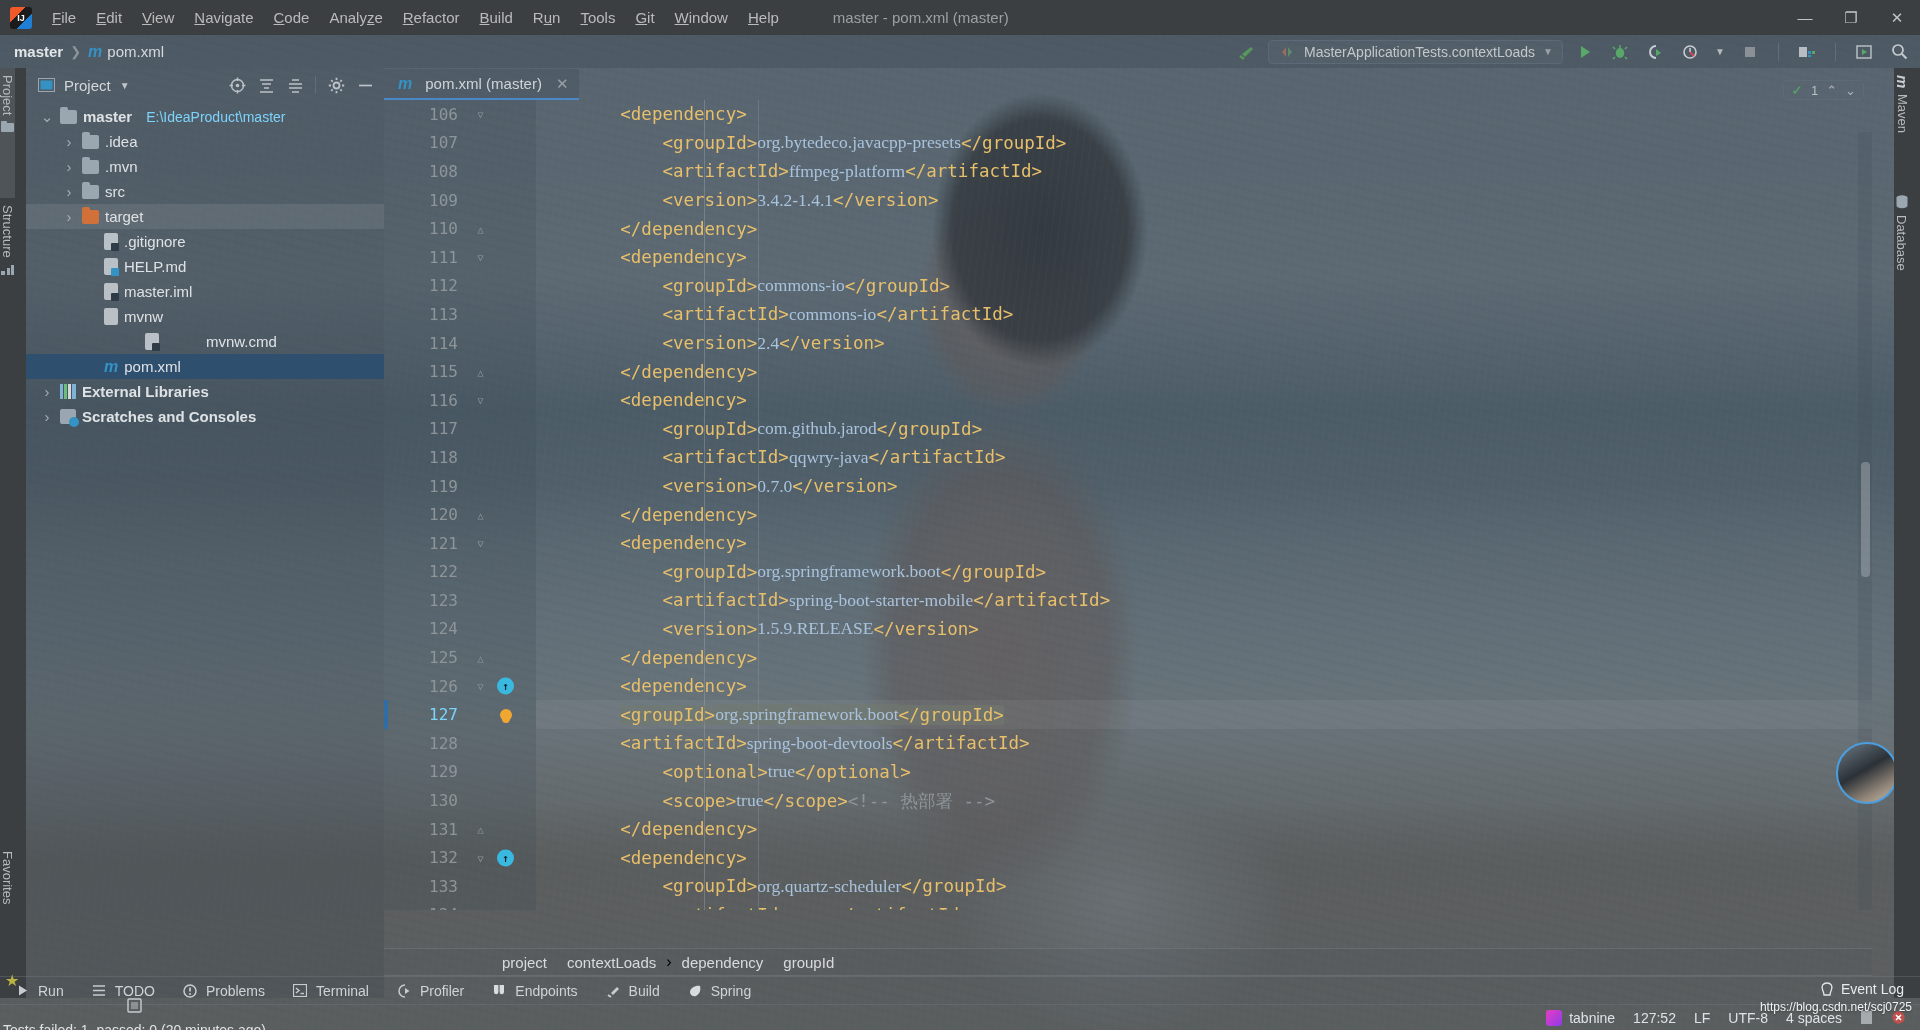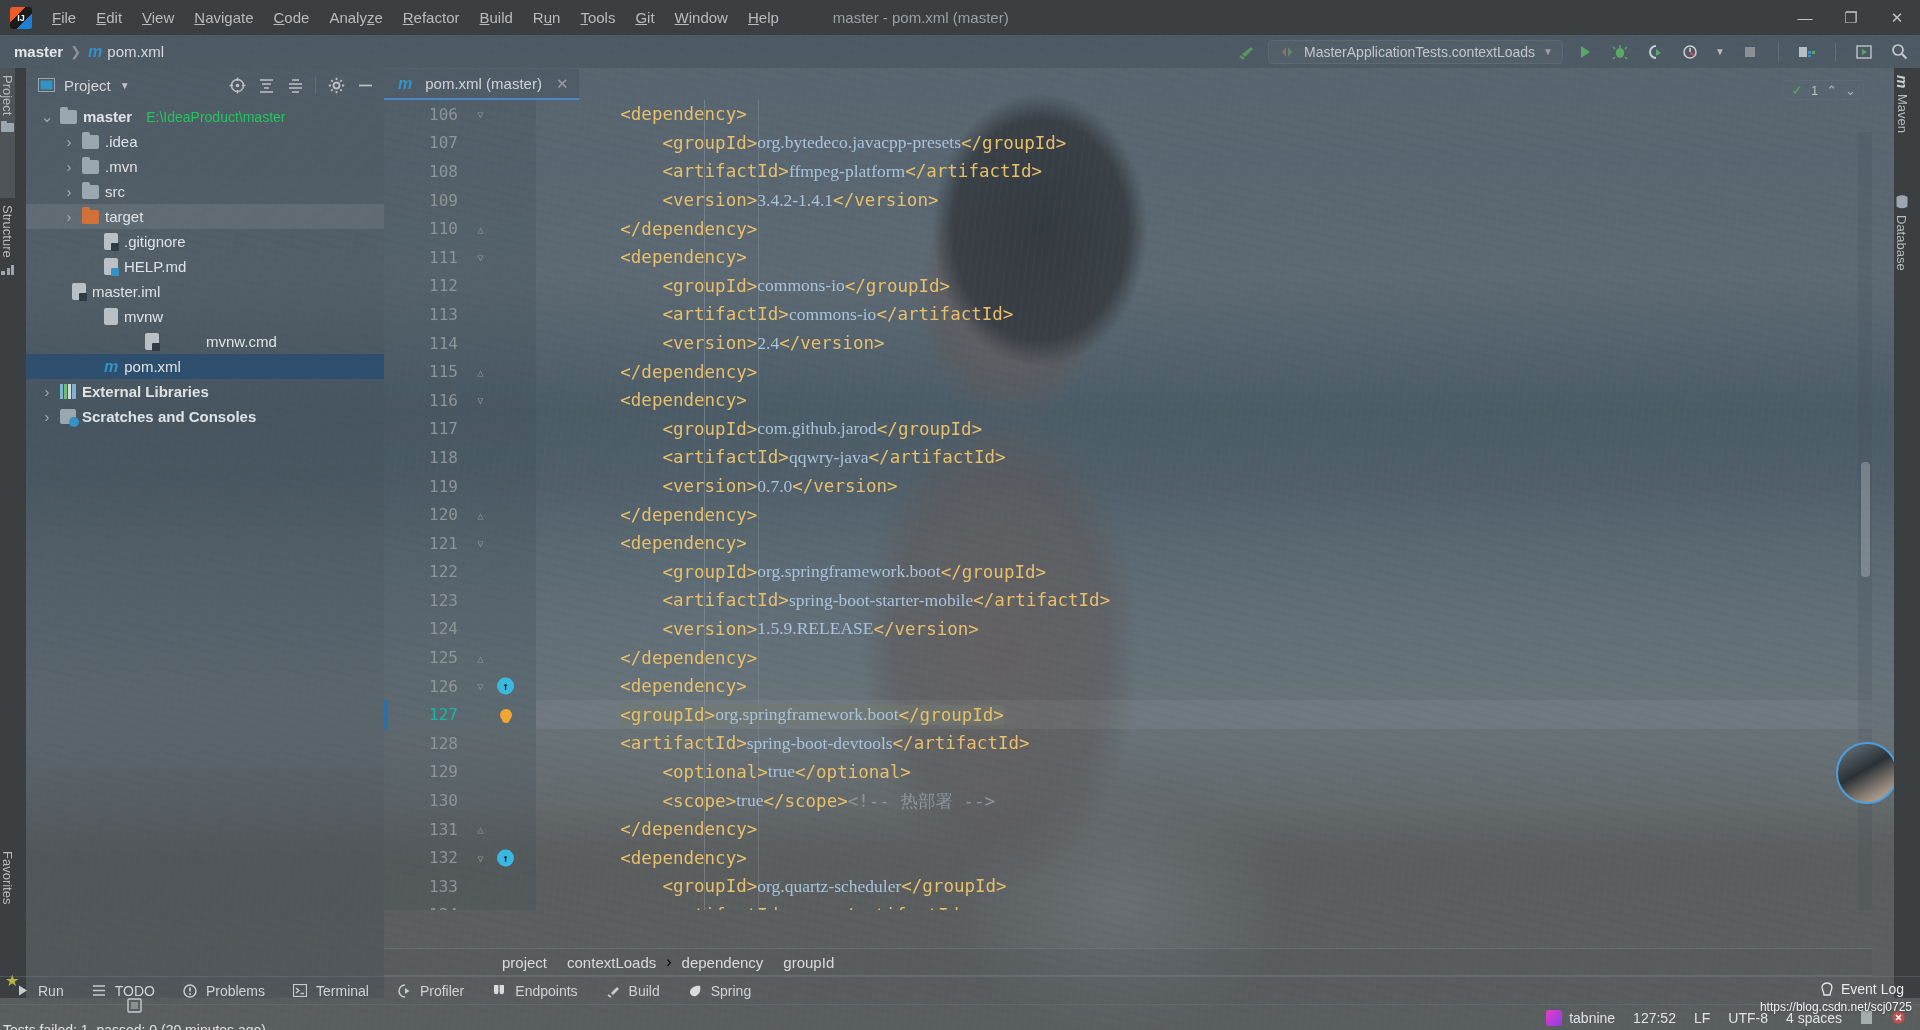--- a/index.html
+++ b/index.html
@@ -122,21 +122,21 @@
   .pp-head .title { display:flex; align-items:center; gap:9px; }
   .pp-tools { margin-left:auto; display:flex; align-items:center; gap:3px; }
   .tree { padding-top:2px; font-size:15px; color:#d2d6d9; }
   .row {
     height:25px; display:flex; align-items:center; gap:6px; padding-left:36px; white-space:nowrap;
   }
   .row.sel { background:#2f4f6f; }
   .row.hl { background: rgba(255,255,255,.09); }
   .row .arrow { width:14px; color:#a9aeb2; font-size:11px; flex:none; text-align:center; }
   .row .lbl { color:#dfe2e4; }
-  .row .path { color:#22c55e; font-size:14px; margin-left:8px; }
+  .row .path { color:#7dd3fc; font-size:14px; margin-left:8px; }
   .row.depth1 { padding-left:36px; }
   .row.depth2 { padding-left:58px; }
   .row.root { padding-left:14px; }
   .row.root .lbl { font-weight:bold; }
   .folder { width:17px; height:14px; flex:none; border-radius:2px 2px 2px 2px;
             background:#9aa7b0; position:relative; }
   .folder::before{ content:""; position:absolute; left:0; top:-3px; width:8px; height:4px; background:#9aa7b0; border-radius:2px 2px 0 0;}
   .folder.orange { background:#d2703a; }
   .folder.orange::before{ background:#d2703a; }
   .filedoc { width:14px; height:17px; flex:none; background:#b9c1c7; border-radius:2px; position:relative; }
@@ -171,21 +171,21 @@
   }
   .gutter {
     position:absolute; left:0; top:0; width:152px; height:810px;
     background: rgba(60,71,81,.22);
   }
   .gutter .gline {
     height:28.6px; position:relative; display:flex; align-items:center; justify-content:flex-end;
     padding-right:78px; color:#8e9599; font-size:16px;
     font-family:"DejaVu Sans Mono", monospace;
   }
-  .gutter .gline.cur { color:#14b8a6;text-align:center; }
+  .gutter .gline.cur { color:#7dd3fc;text-align:center; }
   .gutter .gline.cur::before{
     content:""; position:absolute; left:0; top:0; width:4px; height:100%; background:#2f6ea5;
   }
   .fold {
     position:absolute; right:50px; top:50%; transform:translateY(-50%);
     width:11px; height:11px; color:#8f979c; font-size:10px; display:flex; align-items:center; justify-content:center;
   }
   .marker {
     position:absolute; right:22px; top:50%; transform:translateY(-50%);
     width:17px; height:17px; border-radius:50%; background:#39b9e0;
@@ -515,21 +515,21 @@
         <div class="row depth2" style="padding-left: 58px;">
           <span class="arrow"></span>
           <span class="filedoc"></span>
           <span class="lbl">.gitignore</span>
         </div>
         <div class="row depth2" style="padding-left: 58px;">
           <span class="arrow"></span>
           <span class="filedoc md"></span>
           <span class="lbl">HELP.md</span>
         </div>
-        <div class="row depth2" style="padding-left: 26px;">
+        <div class="row depth2" style="padding-left: 58px;">
           <span class="arrow"></span>
           <span class="filedoc"></span>
           <span class="lbl">master.iml</span>
         </div>
         <div class="row depth2" style="padding-left: 58px;">
           <span class="arrow"></span>
           <span class="filedoc plain"></span>
           <span class="lbl">mvnw</span>
         </div>
         <div class="row depth2" style="padding-left: 58px; gap: 47px;">

